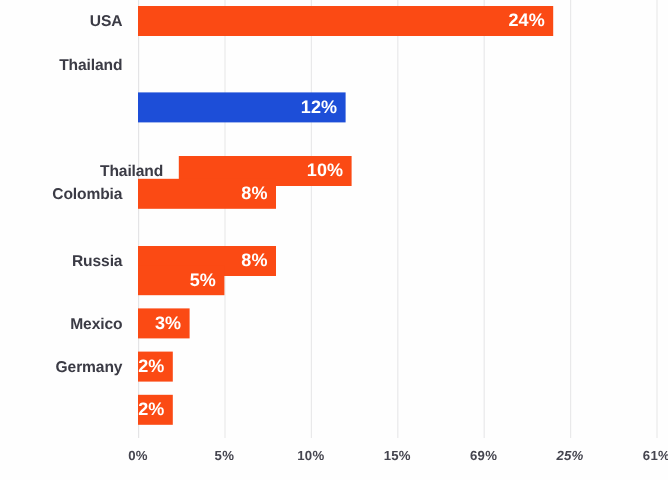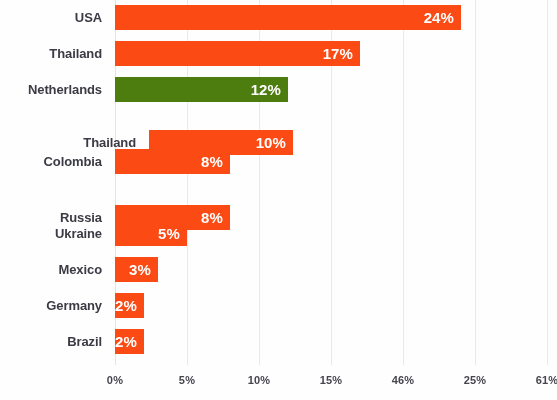--- a/index.html
+++ b/index.html
@@ -130,27 +130,23 @@
 
   <div id="rows">
       <div class="row" style="top: 5px;">
         <div class="cat-label">USA</div>
         <div class="bar" style="width: 346px; background: rgb(251, 74, 20);">
           <span class="bar-value">24%</span>
         </div>
       </div>
       <div class="row" style="top: 41px;">
         <div class="cat-label">Thailand</div>
-        <div class="bar" style="width: 245px; background: rgb(251, 74, 20);">
-          <span class="bar-value">17%</span>
-        </div>
       </div>
       <div class="row" style="top: 77px;">
-        <div class="cat-label">Netherlands</div>
-        <div class="bar" style="width: 173px; background: #4d7c0f;">
+        <div class="bar" style="width: 173px; background: #1d4ed8;">
           <span class="bar-value">12%</span>
         </div>
       </div>
       <div class="row" style="top: 130px; margin-left: 34px;">
         <div class="cat-label">Thailand</div>
         <div class="bar" style="width: 144px; background: rgb(251, 74, 20);">
           <span class="bar-value">10%</span>
         </div>
       </div>
       <div class="row" style="top: 149px;">
@@ -159,48 +155,46 @@
           <span class="bar-value">8%</span>
         </div>
       </div>
       <div class="row" style="top: 185px; margin-top: 20px;">
         <div class="cat-label">Russia</div>
         <div class="bar" style="width: 115px; background: rgb(251, 74, 20);">
           <span class="bar-value">8%</span>
         </div>
       </div>
       <div class="row" style="top: 221px;">
-        <div class="cat-label">Ukraine</div>
         <div class="bar" style="width: 72px; background: rgb(251, 74, 20);">
           <span class="bar-value">5%</span>
         </div>
       </div>
       <div class="row" style="top: 257px;">
         <div class="cat-label">Mexico</div>
         <div class="bar" style="width: 43px; background: rgb(251, 74, 20);">
           <span class="bar-value">3%</span>
         </div>
       </div>
       <div class="row" style="top: 293px;">
         <div class="cat-label">Germany</div>
         <div class="bar" style="width: 29px; background: rgb(251, 74, 20);">
           <span class="bar-value">2%</span>
         </div>
       </div>
       <div class="row" style="top: 329px;">
-        <div class="cat-label">Brazil</div>
         <div class="bar" style="width: 29px; background: rgb(251, 74, 20);">
           <span class="bar-value">2%</span>
         </div>
       </div>
     </div>
 
   <div id="x-axis">
       <div class="x-tick" style="left: 115px;">0%</div>
       <div class="x-tick" style="left: 187px;">5%</div>
       <div class="x-tick" style="left: 259px;">10%</div>
       <div class="x-tick" style="left: 331px;">15%</div>
-      <div class="x-tick" style="left: 403px;">46%</div>
-      <div class="x-tick" style="left: 475px;">25%</div>
+      <div class="x-tick" style="left: 403px;">69%</div>
+      <div class="x-tick" style="left: 475px; font-style: italic;">25%</div>
       <div class="x-tick" style="left: 547px;">61%</div>
     </div>
 
 </div>
 
 </body></html>

